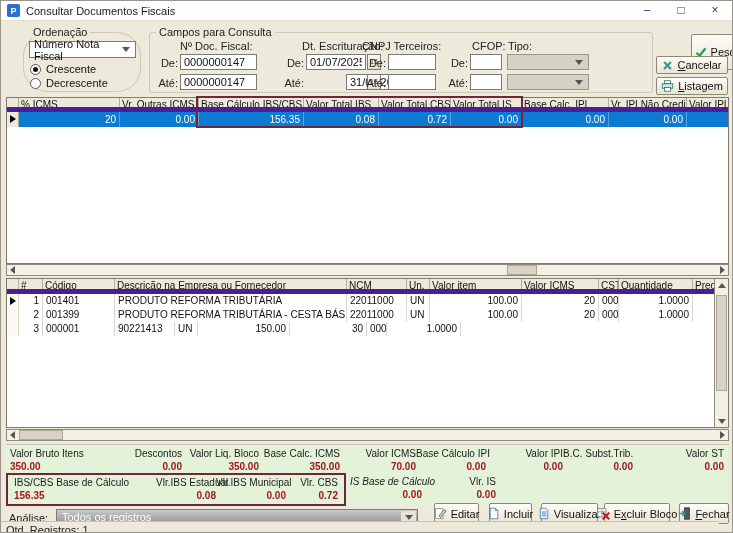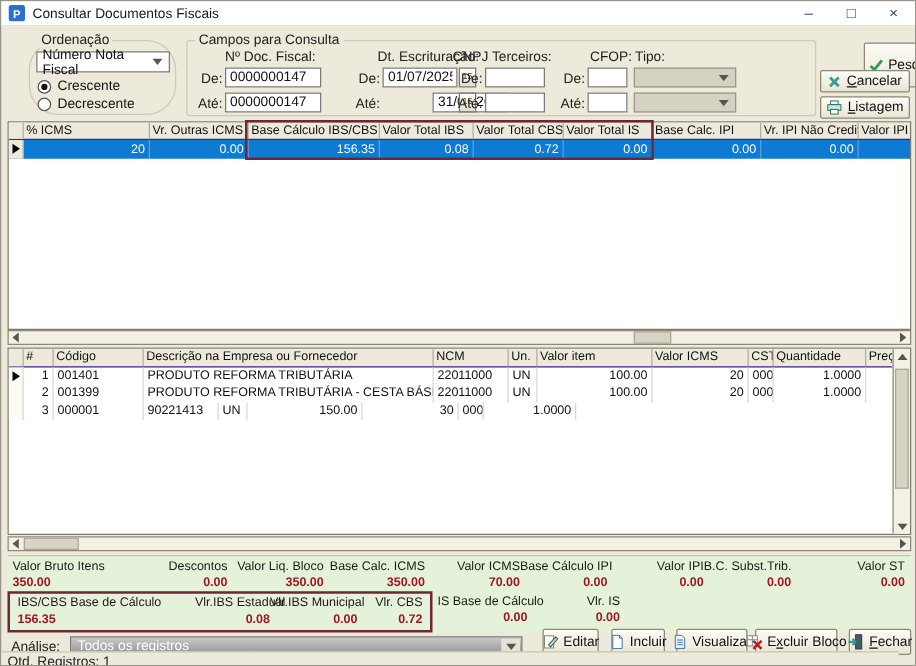--- a/index.html
+++ b/index.html
@@ -37,21 +37,21 @@
   
   .btn{position:absolute;display:flex;align-items:center;justify-content:center;gap:4px;
        background:linear-gradient(#fdfcf6,#e9e5d4);border:1px solid #8c8872;border-radius:2px;
        font:11px "Liberation Sans",sans-serif;color:#111;box-shadow:inset 0 1px 0 #fff;cursor:default;white-space:nowrap;}
   .accel{text-decoration:underline;}
   .btn svg{flex:none;}
 
   
   .grid{position:absolute;background:#fff;border:1px solid #7f7b6c;overflow:hidden;}
   .gr{display:flex;width:100%;}
-  .hdr{background:#edeadb;border-bottom:1px solid #4c1d95;height:14px;}
+  .hdr{background:#edeadb;border-bottom:5px solid #4c1d95;height:14px;}
   .hdr .c{font-size:10px;line-height:13px;border-right:1px solid #b2ad9b;padding:0 2px;white-space:nowrap;overflow:hidden;}
   .ind{width:12px;flex:none;background:#edeadb;border-right:1px solid #b2ad9b;position:relative;}
   .rowarrow{position:absolute;left:3px;top:3px;width:0;height:0;border-top:4px solid transparent;
             border-bottom:4px solid transparent;border-left:6px solid #000;}
   .c{flex:none;white-space:nowrap;overflow:hidden;}
   .selrow{height:15px;background:#0d7ad4;color:#fff;}
   .selrow .c{font-size:10px;line-height:15px;text-align:right;padding:0 3px;border-right:1px solid rgba(255,255,255,.3);}
   .selrow .ind{background:#edeadb;}
   .drow{height:14px;}
   .drow .c{font-size:10px;line-height:14px;padding:0 3px;border-right:1px solid #dcd8c9;}
@@ -361,21 +361,21 @@
         <div class="sl">Vlr.IBS Municipal</div>
           <div class="sv">0.00</div>
       </div>
       <div class="sumcell b3 ar">
         <div class="sl">Vlr. CBS</div>
           <div class="sv">0.72</div>
       </div>
     </div>
 
     <div class="sumcell iscell" style="left:344px;width:72px;">
-      <div class="sl al" style="white-space:nowrap;">IS Base de Cálculo</div>
+      <div class="sl al" style="white-space:nowrap;font-style:italic;">IS Base de Cálculo</div>
       <div class="sv ar">0.00</div>
     </div>
     <div class="sumcell iscell ar" style="left:430px;width:60px;">
       <div class="sl">Vlr. IS</div>
       <div class="sv">0.00</div>
     </div>
   </div>
 
   <span class="lbl" style="left:8px;top:511px;">Análise:</span>
   <div class="acombo">

